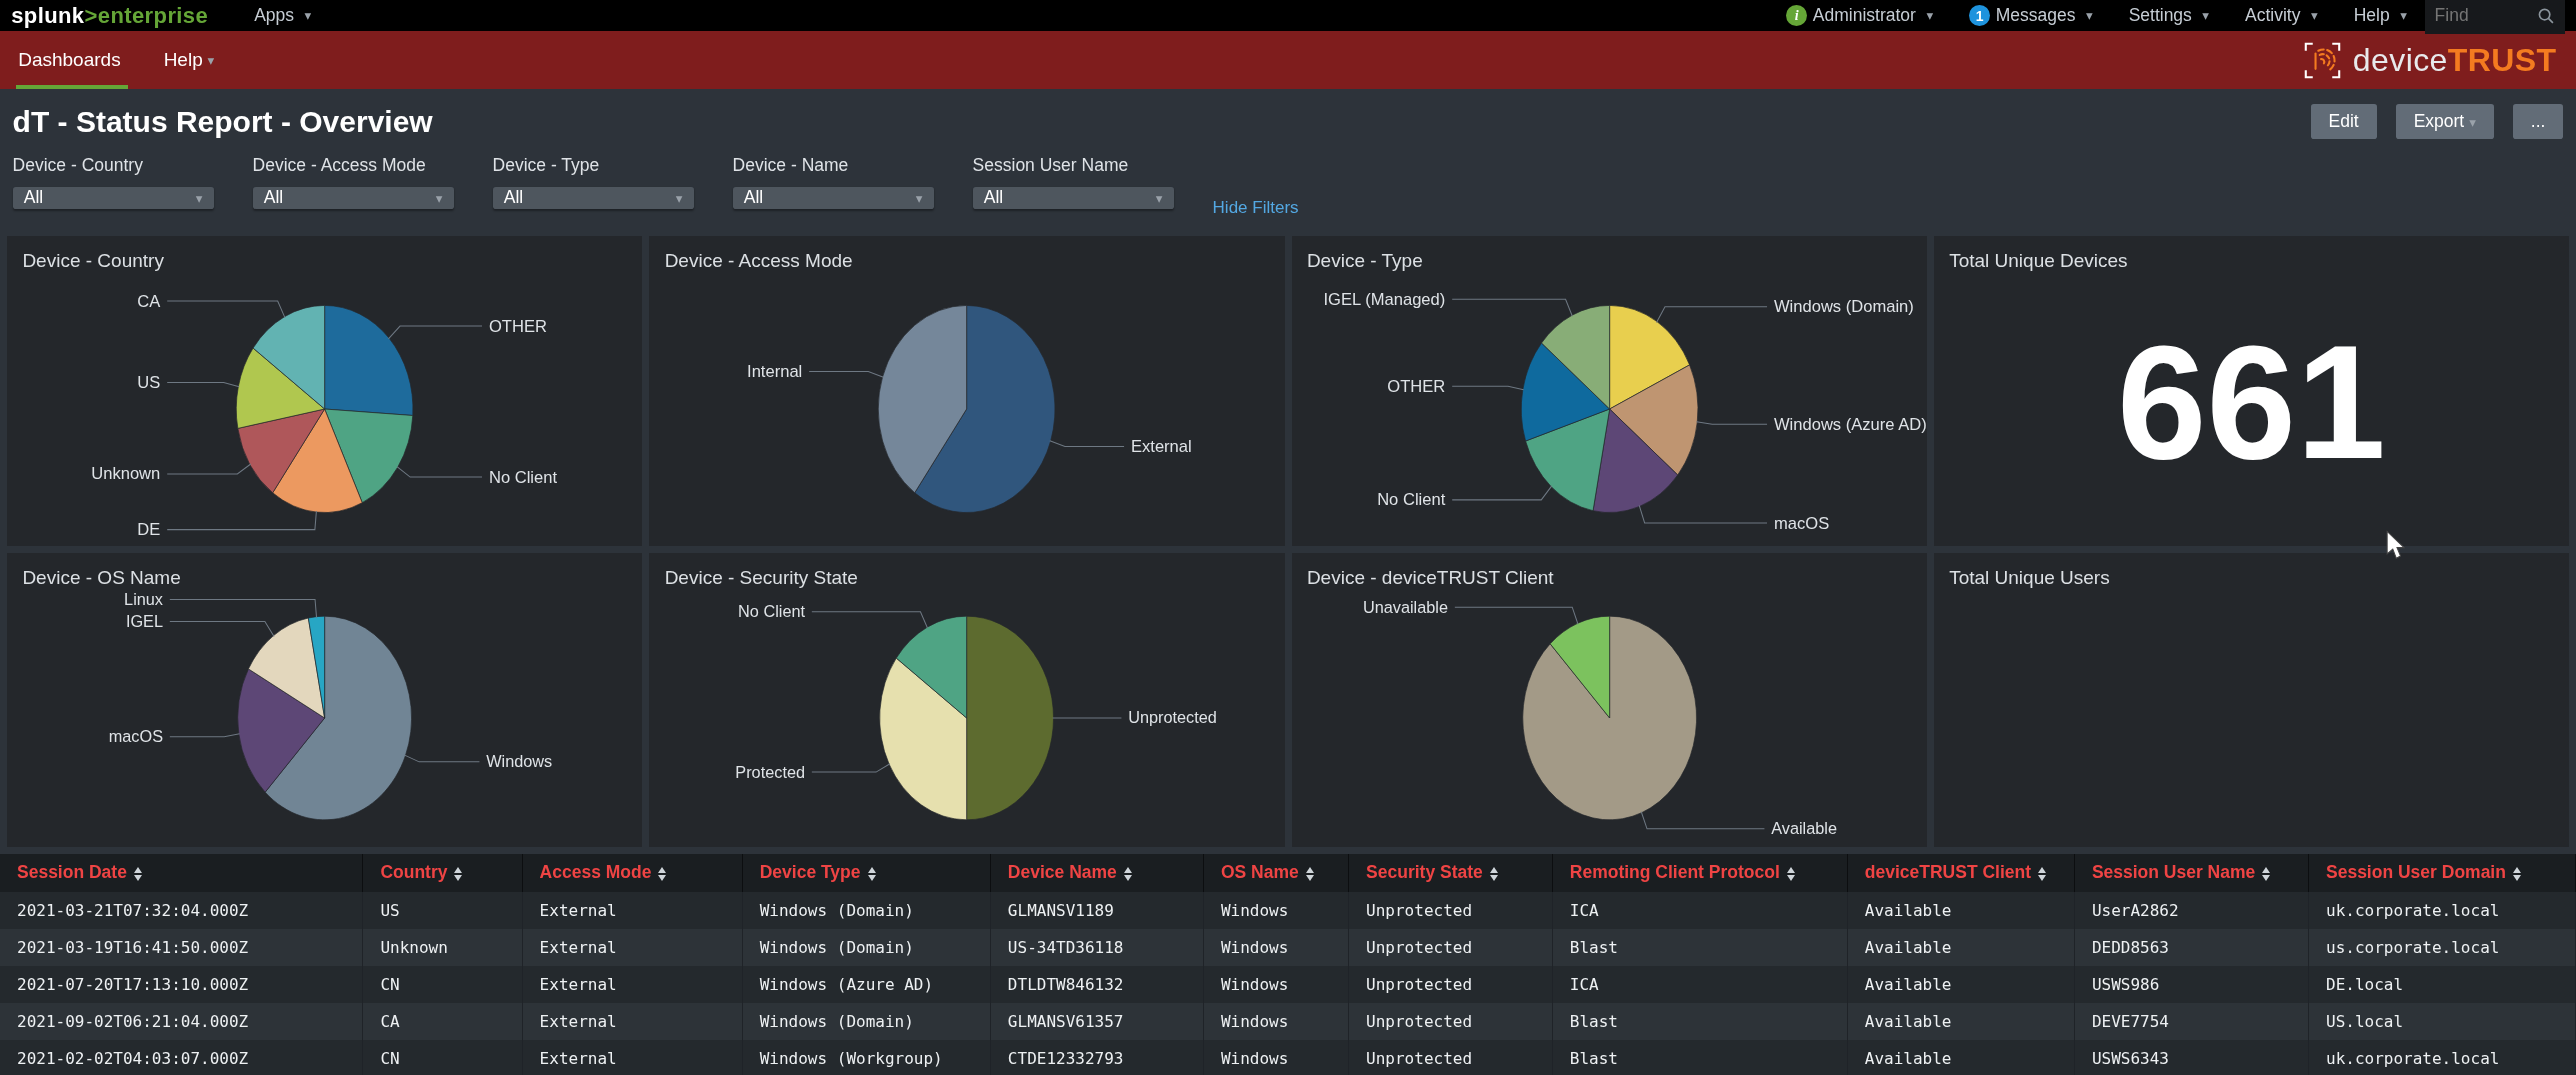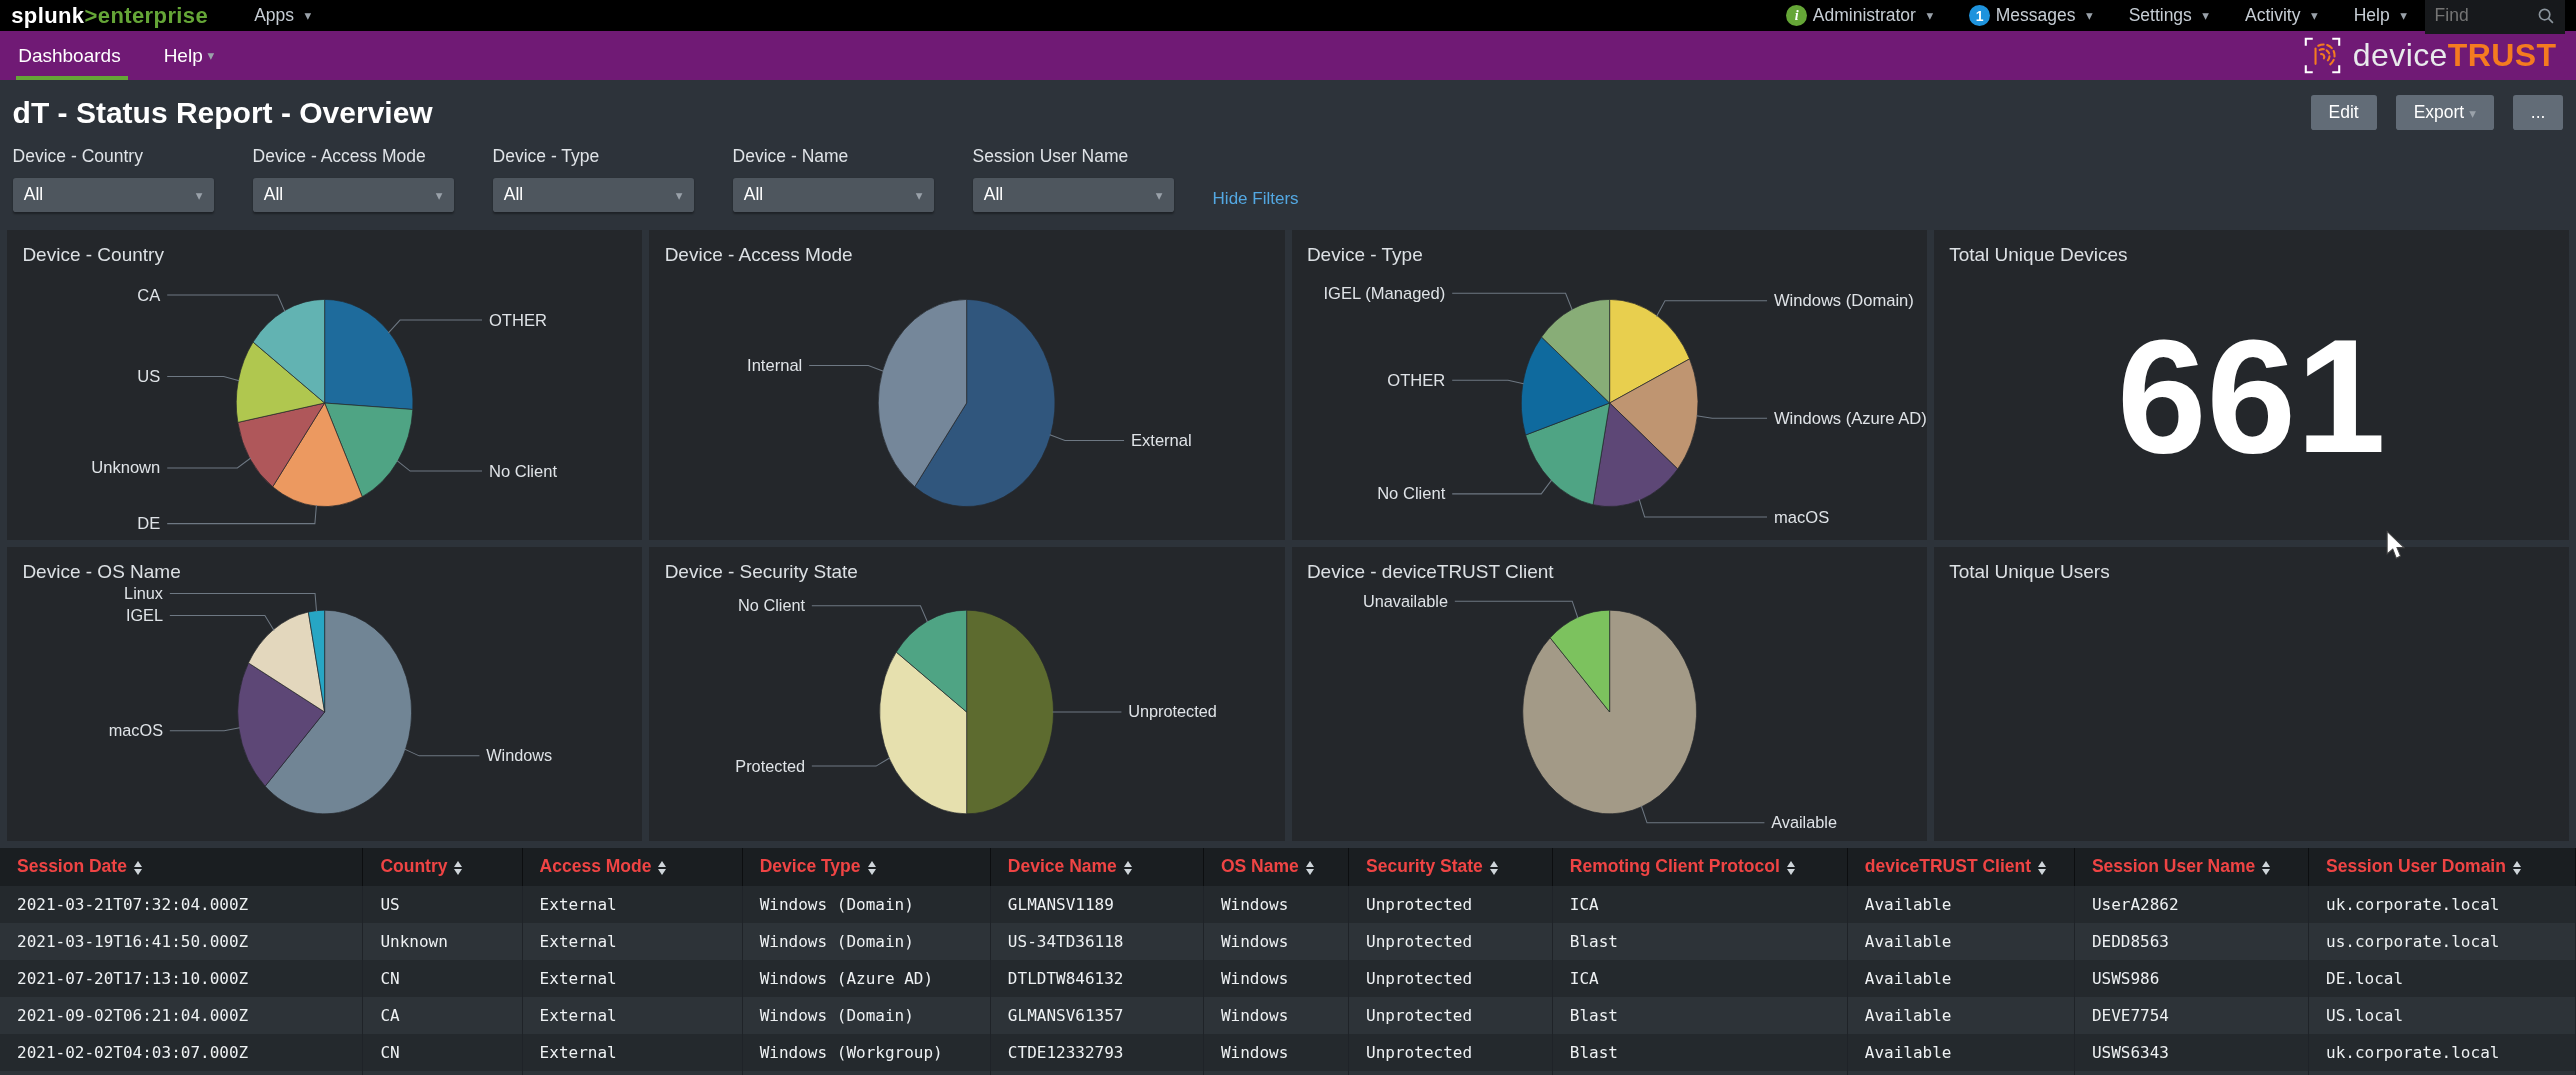--- a/index.html
+++ b/index.html
@@ -29,21 +29,21 @@
   .find-box {
     display:flex; align-items:center; background:#17191c; height:36px;
     padding:0 9.8px; width:140px; justify-content:space-between;
   }
   .find-box input {
     background:transparent; border:none; outline:none; color:#a7afb7;
     font-size:17.5px; width:91px; font-family:"Liberation Sans",sans-serif;
   }
   
   .appbar {
-    height:49px; background:#701a75; display:flex; align-items:stretch; padding:0 0 0 11.2px;
+    height:58px; background:#7f1d1d; display:flex; align-items:stretch; padding:0 0 0 11.2px;
   }
   .apptab {
     display:flex; align-items:center; font-size:19px; color:#fff;
     padding:0 7px; margin-right:29px; position:relative; cursor:default;
   }
   .apptab.active::after {
     content:""; position:absolute; left:0; right:0; bottom:0; height:4.2px; background:#65a637;
   }
   .brand { margin-left:auto; display:flex; align-items:center; gap:11.2px; padding:0 19.6px; }
   .brand-text { font-size:32px; letter-spacing:0.4px; }
@@ -54,21 +54,21 @@
   .page-title { font-size:30px; font-weight:bold; color:#fff; }
   .btns { margin-left:auto; display:flex; gap:19px; }
   .btn {
     background:#626c77; border:none; border-radius:2.8px; color:#fff;
     font-size:17.5px; padding:7px 18px; font-family:"Liberation Sans",sans-serif; cursor:pointer;
   }
   
   .filters { display:flex; align-items:flex-start; padding:5.6px 12.6px 18px 12.6px; gap:39px; }
   .filter label { display:block; font-size:17.5px; color:#dfe3e7; margin-bottom:11.2px; }
   .dropdown {
-    width:201px; height:34px; background:#4e565e; border-radius:2.8px;
+    width:201px; height:22px; background:#4e565e; border-radius:2.8px;
     display:flex; align-items:center; justify-content:space-between;
     padding:0 11.2px; font-size:17.5px; color:#fff; cursor:pointer;
     box-shadow:0 1.4px 2.1px rgba(0,0,0,.35);
   }
   .hide-filters { font-size:17px; color:#53a8e2; margin-top:43px; cursor:pointer; }
   
   .grid { display:grid; grid-template-columns:repeat(4,1fr); gap:7px; padding:0 7px; }
   .grid.row1 { grid-auto-rows:310px; margin-bottom:7px; }
   .grid.row2 { grid-auto-rows:294px; }
   .panel { background:#24272b; position:relative; overflow:hidden; }

